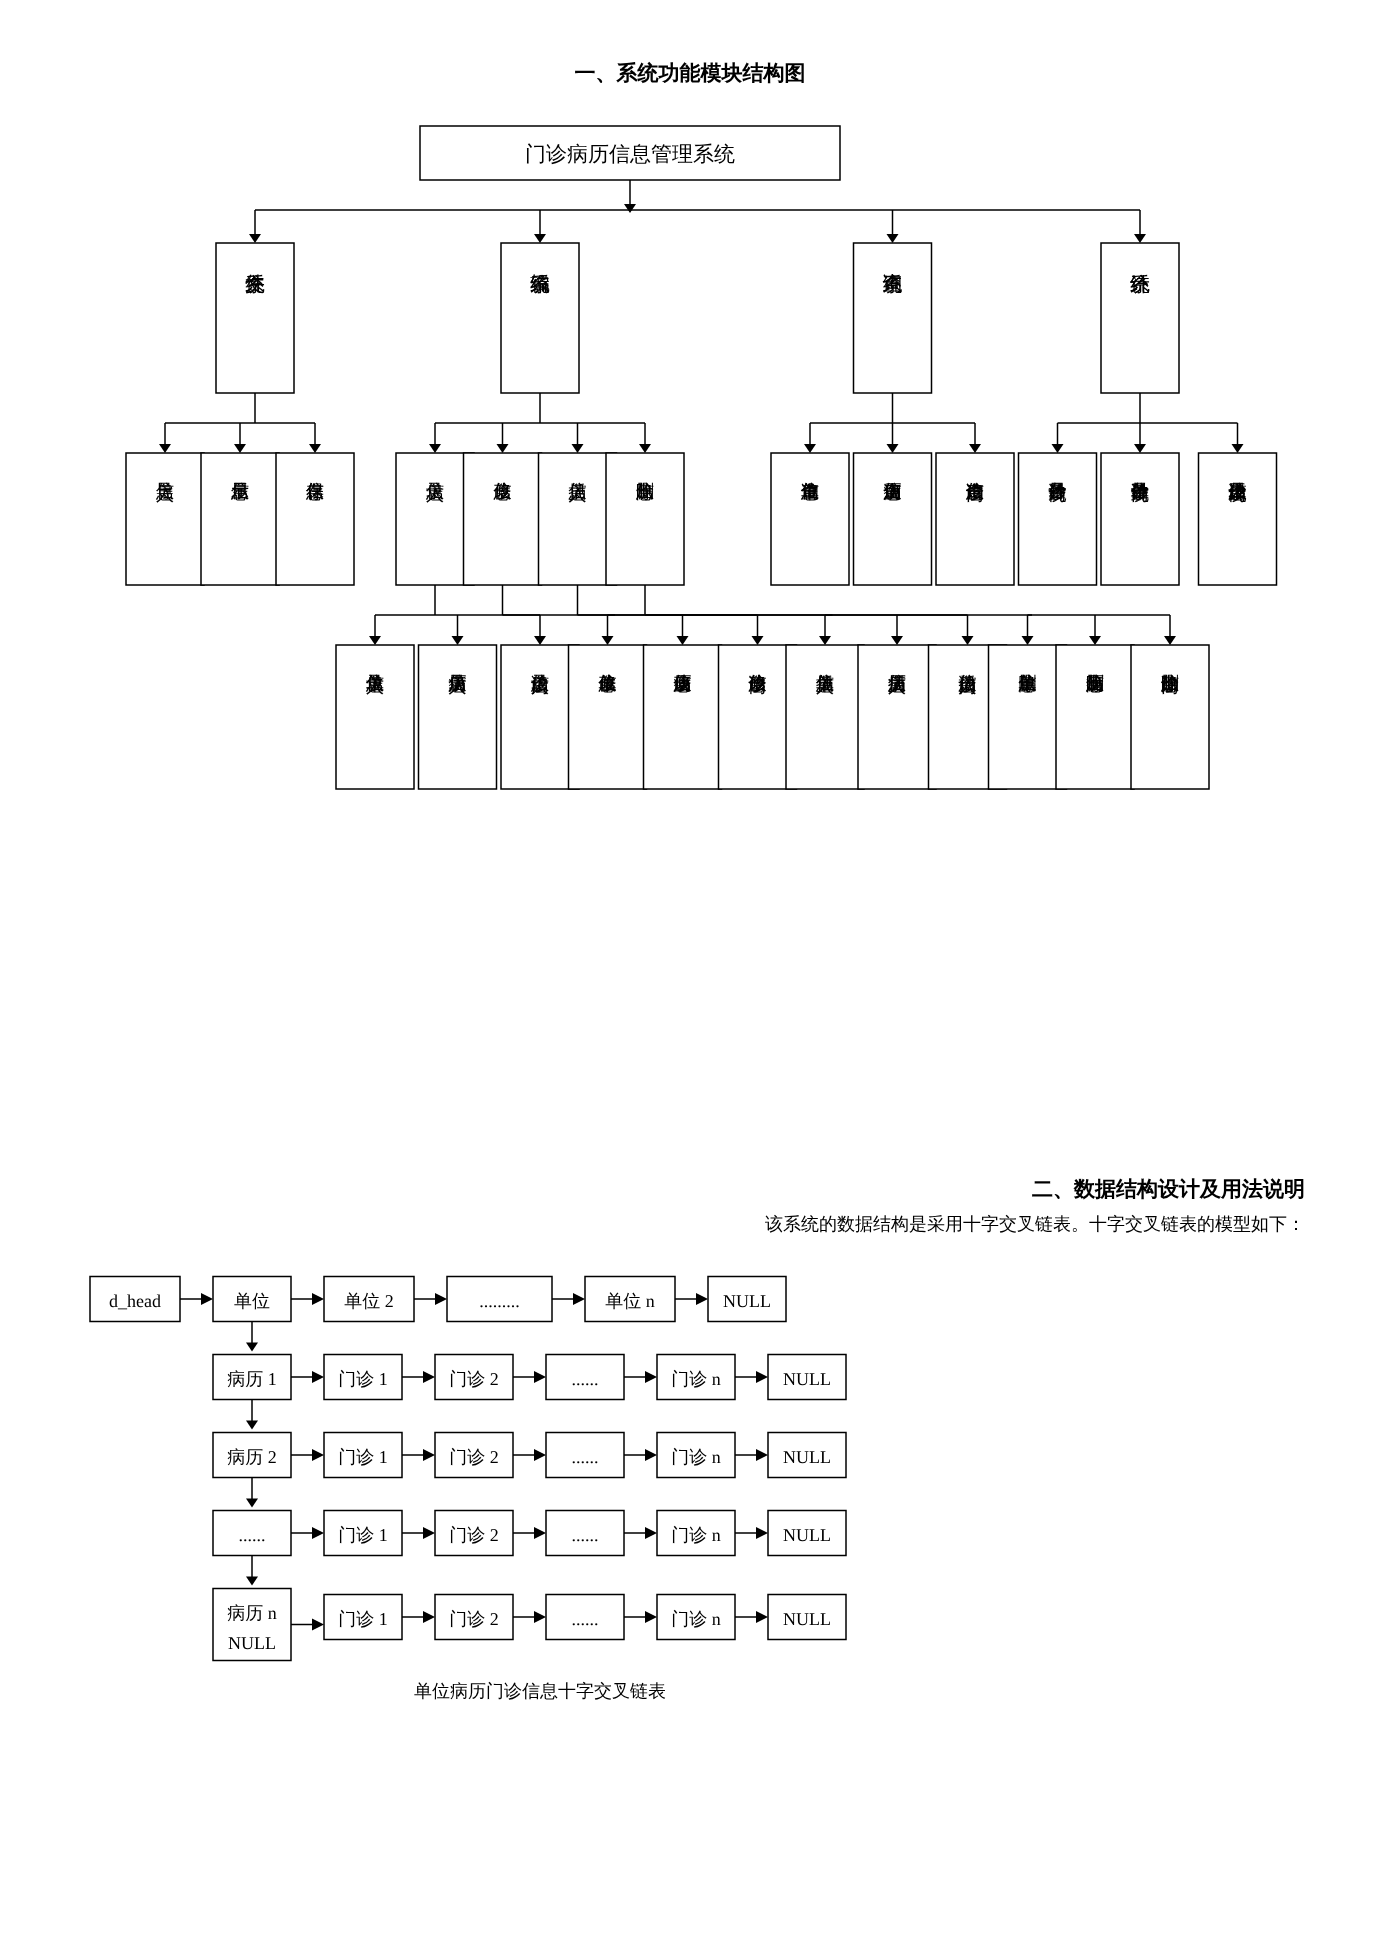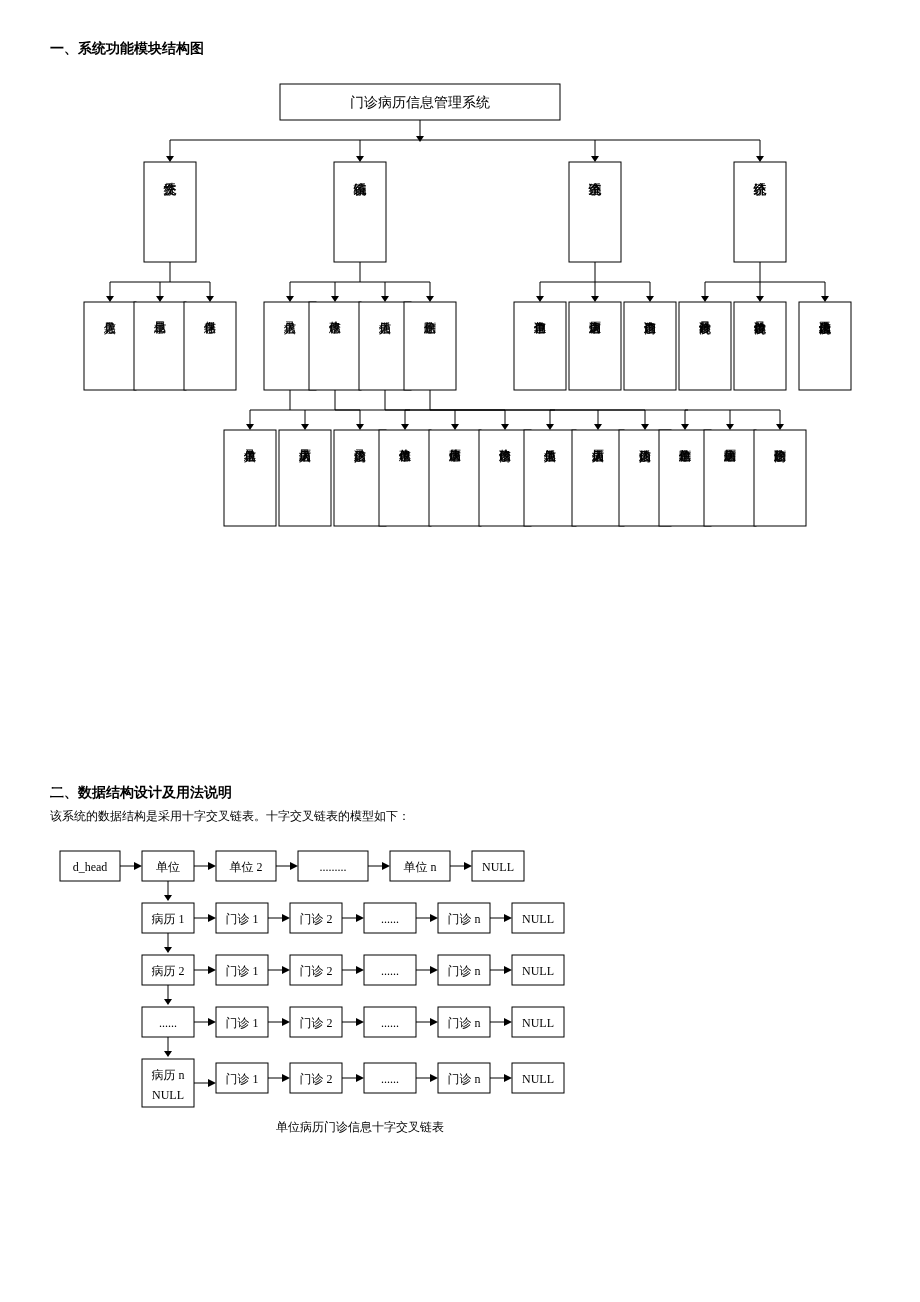--- a/index.html
+++ b/index.html
@@ -16,25 +16,27 @@
     
     .section-title {
       font-size: 14px;
       font-weight: bold;
       margin-bottom: 16px;
     }
 
     
     .tree-section {
       margin-bottom: 30px;
+      text-align: center;
     }
 
     
     .data-section {
       margin-top: 10px;
+      text-align: right;
     }
 
     .data-section-title {
       font-size: 14px;
       font-weight: bold;
       margin-bottom: 6px;
     }
 
     .data-desc {
       margin-bottom: 16px;

